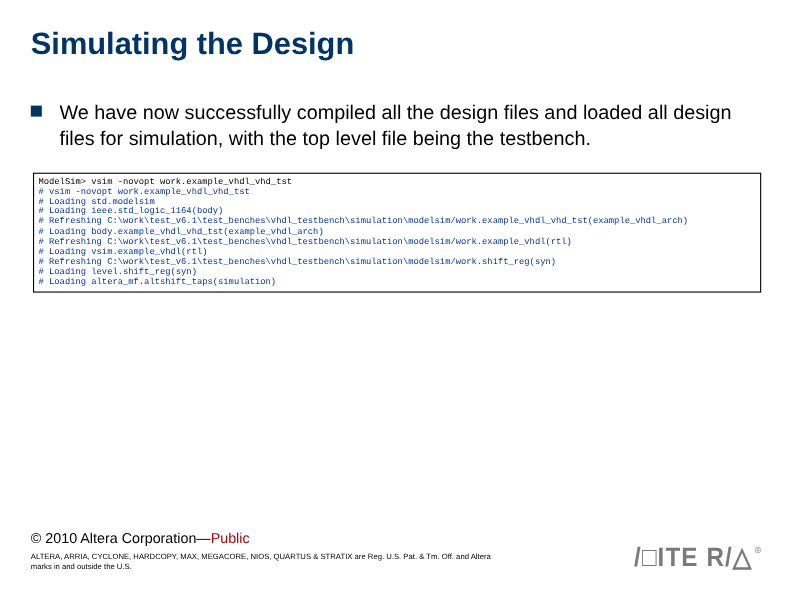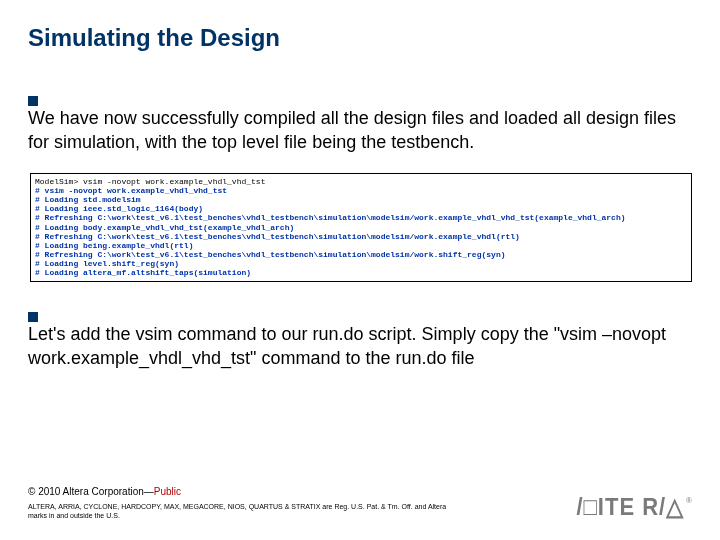--- a/index.html
+++ b/index.html
@@ -9,35 +9,34 @@
     background: #fff;
     font-family: Arial, Helvetica, sans-serif;
     color: #000;
     position: relative;
     overflow: hidden;
   }
   .title {
     position: absolute;
     top: 24px;
     left: 28px;
-    font-size: 24px;
+    font-size: 28px;
     font-weight: bold;
     color: #003366;
   }
   .content {
     position: absolute;
     top: 90px;
     left: 28px;
     right: 28px;
   }
   .bullet-row {
     display: flex;
     align-items: flex-start;
     margin-bottom: 18px;
-    flex-direction: column;
   }
   .bullet {
     width: 10px;
     height: 10px;
     background: #003366;
     margin-top: 6px;
     margin-right: 16px;
     flex-shrink: 0;
   }
   .bullet-text {
@@ -52,29 +51,29 @@
     margin-right: 0;
     margin-bottom: 24px;
     padding: 3px 4px 3px 4px;
     font-family: "Courier New", monospace;
     font-size: 8px;
     line-height: 1.15;
     color: #000;
     white-space: pre;
     overflow: hidden;
   }
-  .terminal-box .blue { color: #0033aa; font-weight: bold; }
+  .terminal-box .blue { color: #0033aa; }
   .footer {
     position: absolute;
     bottom: 20px;
     left: 28px;
     right: 28px;
   }
   .footer-line1 {
-    font-size: 10px;
+    font-size: 13px;
     color: #000;
     margin-bottom: 6px;
   }
   .footer-line1 .pub { color: #b00000; }
   .footer-line2 {
     font-size: 7px;
     color: #000;
     line-height: 1.2;
     max-width: 420px;
   }
@@ -113,29 +112,25 @@
     <div class="bullet-text">We have now successfully compiled all the design files and loaded all design files for simulation, with the top level file being the testbench.</div>
   </div>
 
   <div class="terminal-box"><span>ModelSim&gt; vsim -novopt work.example_vhdl_vhd_tst</span>
 <span class="blue"># vsim -novopt work.example_vhdl_vhd_tst</span>
 <span class="blue"># Loading std.modelsim</span>
 <span class="blue"># Loading ieee.std_logic_1164(body)</span>
 <span class="blue"># Refreshing C:\work\test_v6.1\test_benches\vhdl_testbench\simulation\modelsim/work.example_vhdl_vhd_tst(example_vhdl_arch)</span>
 <span class="blue"># Loading body.example_vhdl_vhd_tst(example_vhdl_arch)</span>
 <span class="blue"># Refreshing C:\work\test_v6.1\test_benches\vhdl_testbench\simulation\modelsim/work.example_vhdl(rtl)</span>
-<span class="blue"># Loading being.example_vhdl(rtl)</span>
+<span class="blue"># Loading vsim.example_vhdl(rtl)</span>
 <span class="blue"># Refreshing C:\work\test_v6.1\test_benches\vhdl_testbench\simulation\modelsim/work.shift_reg(syn)</span>
 <span class="blue"># Loading level.shift_reg(syn)</span>
 <span class="blue"># Loading altera_mf.altshift_taps(simulation)</span></div>
 
-  <div class="bullet-row">
-    <div class="bullet"></div>
-    <div class="bullet-text">Let's add the vsim command to our run.do script.  Simply copy the "vsim –novopt work.example_vhdl_vhd_tst" command to the run.do file</div>
-  </div>
 
 </div>
 
 <div class="footer">
   <div class="footer-line1">
     <span>© 2010 Altera Corporation—</span><span class="pub">Public</span>
   </div>
   <div class="footer-line2">ALTERA, ARRIA, CYCLONE, HARDCOPY, MAX, MEGACORE, NIOS, QUARTUS &amp; STRATIX are Reg. U.S. Pat. &amp; Tm. Off. and Altera marks in and outside the U.S.</div>
 </div>
 

